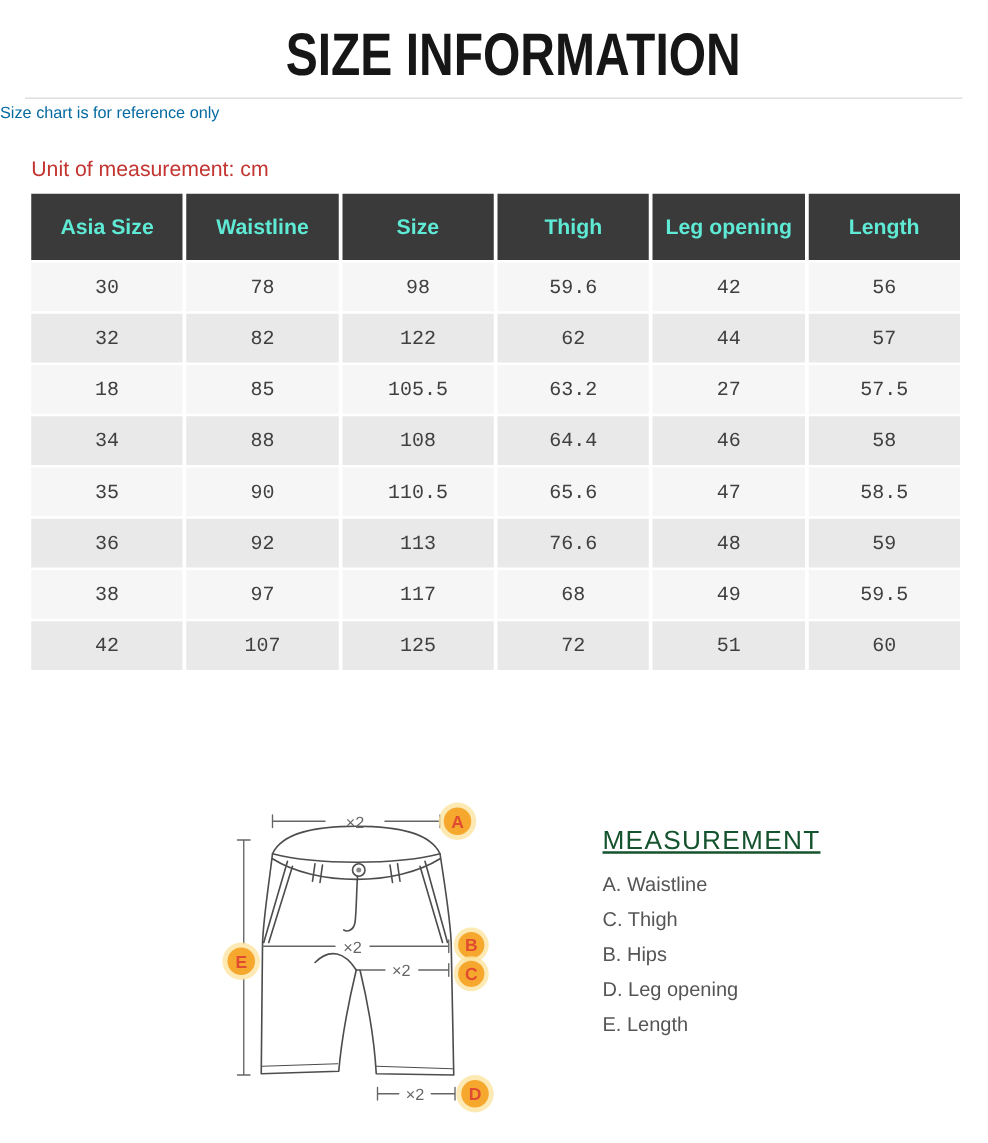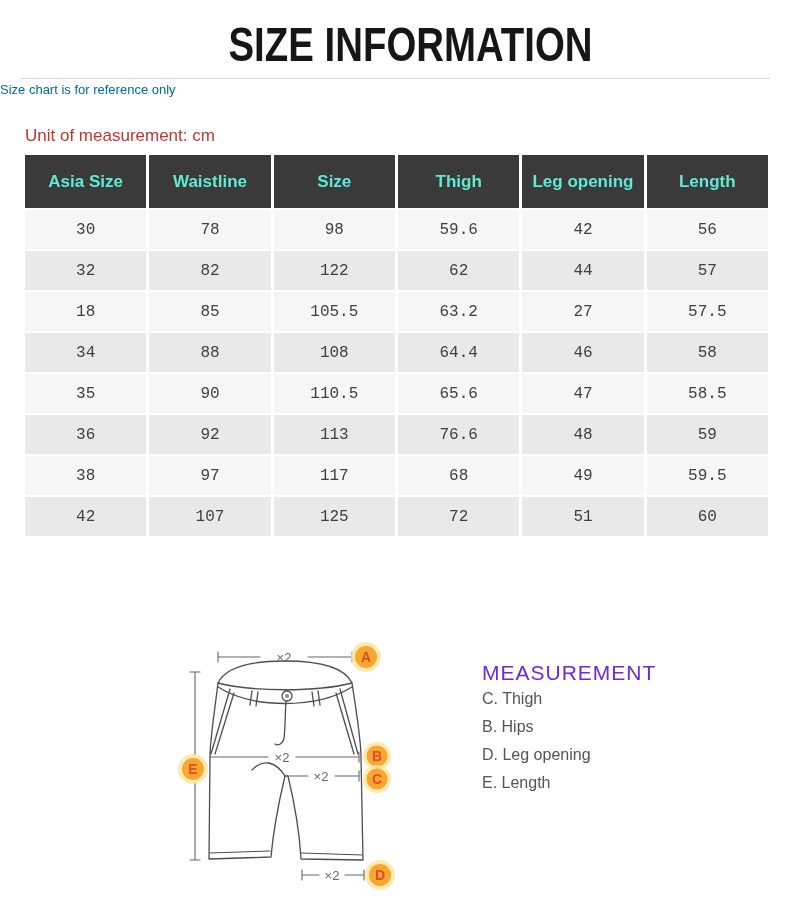--- a/index.html
+++ b/index.html
@@ -27,21 +27,21 @@
   }
   .size-table td {
     font-size:16px; color:#404040; height:39px; text-align:center; vertical-align:middle;font-family:Liberation Mono, monospace;
   }
   .size-table tbody tr:nth-child(odd) td  { background:#f6f6f6; }
   .size-table tbody tr:nth-child(even) td { background:#e9e9e9; }
 
   .diagram { position:absolute; left:168px; top:634px; width:310px; height:280px; }
 
   .legend { position:absolute; left:482px; top:661px; }
-  .legend-title { font-size:21px; color:#6d28d9; letter-spacing:1px; margin-bottom:0; }
+  .legend-title { font-size:21px; color:#14532d; letter-spacing:1px; margin-bottom:10px;text-decoration:underline; }
   .legend-item  { font-size:16px; color:#555555; line-height:28px; }
 </style>
 </head>
 <body>
 
 <div class="canvas">
 
   <div class="title-wrap">
     <span class="title">SIZE INFORMATION</span>
   </div>
@@ -184,19 +184,20 @@
       <g>
         <circle cx="25" cy="135" r="15" fill="#fbe3a0" opacity="0.8"></circle>
         <circle cx="25" cy="135" r="11" fill="#f5a82d"></circle>
         <text x="25" y="140" fill="#e04b31">E</text>
       </g>
     </g>
   </svg>
 
   <div class="legend">
     <div class="legend-title">MEASUREMENT</div>
+    <div class="legend-item">A. Waistline</div>
     <div class="legend-item">C. Thigh</div>
     <div class="legend-item">B. Hips</div>
     <div class="legend-item">D. Leg opening</div>
     <div class="legend-item">E. Length</div>
   </div>
 
 </div>
 
 </body></html>

